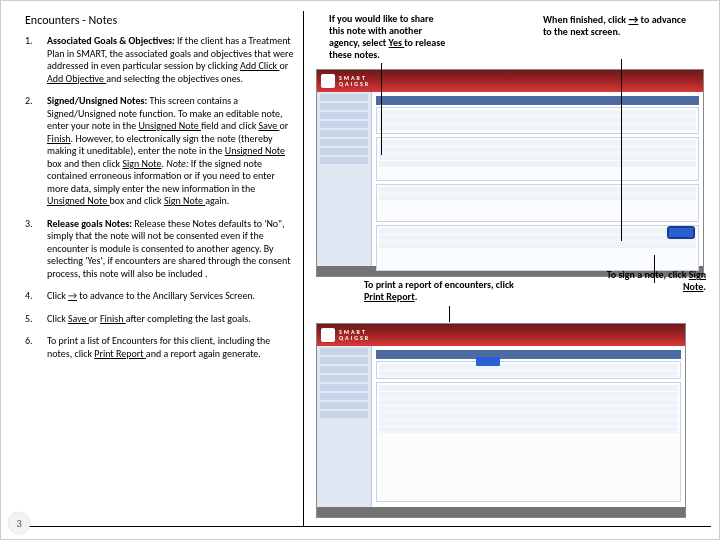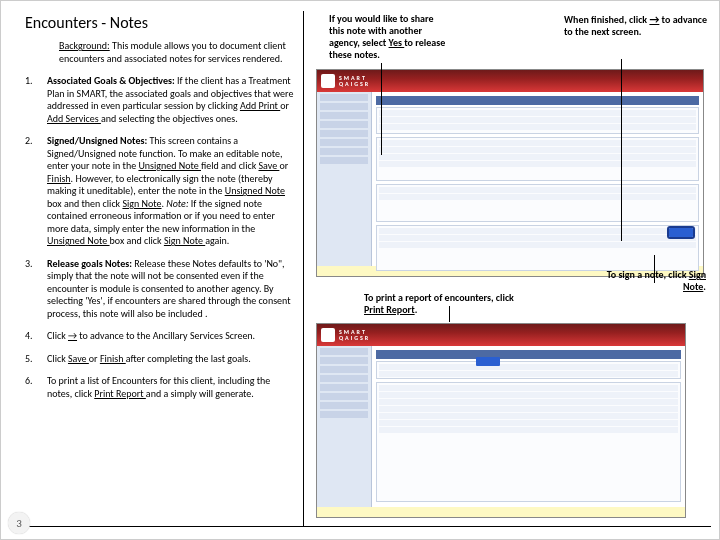--- a/index.html
+++ b/index.html
@@ -23,21 +23,21 @@
     left: 10px; top: 525px;
     width: 700px; height: 0;
     border-top: 1px solid #000;
   }
   .leftcol {
     position: absolute;
     left: 24px; top: 12px;
     width: 270px;
   }
   .title {
-    font-size: 16px;
+    font-size: 12px;
     margin-bottom: 8px;
   }
   .bg {
     margin-left: 34px;
     margin-bottom: 10px;
     line-height: 1.25;
   }
   .numlist { list-style: none; }
   .numlist li {
     display: flex;
@@ -60,29 +60,29 @@
   }
   .callout {
     position: absolute;
     font-weight: bold;
     font-size: 10px;
     line-height: 1.2;
     z-index: 5;
   }
   .callout .arrow-glyph { font-size: 11px; }
   #co1 { left: 320px; top: 12px; width: 120px; margin-left: 8px; }
-  #co2 { left: 563px; top: 12px; width: 145px; }
-  #co3 { left: 363px; top: 291px; width: 170px; }
+  #co2 { left: 542px; top: 12px; width: 145px; }
+  #co3 { left: 363px; top: 278px; width: 170px; }
   #co4 { left: 605px; top: 268px; width: 100px; text-align: right; }
 
   
   .shot {
     position: absolute;
     border: 1px solid #888;
-    background: #fef9c3;
+    background: #737373;
     font-size: 5px;
     color: #445;
     overflow: hidden;
   }
   .shot .hdr {
     height: 22px;
     background: linear-gradient(#6e1a1a, #962020 40%, #d93838);
     color: #fff;
     display:flex; align-items:center; padding:0 4px;
     font-size:6px; font-weight:bold; letter-spacing:0.3px;
@@ -115,29 +115,25 @@
   #shot2 .btn-print { left: 104px; top: 11px; }
 </style>
 </head>
 <body>
 
 <div class="line-v"></div>
 <div class="line-h"></div>
 
 <div class="leftcol">
   <div class="title">Encounters - Notes</div>
-  <div class="bg">
-    <span class="u">Background:</span>
-    <span>This module allows you to document client encounters and associated notes for services rendered.</span>
-  </div>
   <ol class="numlist">
     <li>
       <span class="num">1.</span>
       <span class="txt">
-        <b>Associated Goals &amp; Objectives:</b><span> If the client has a Treatment Plan in SMART,  the associated goals and objectives that were addressed in even particular session by clicking </span><span class="u">Add Print </span><span>or </span><span class="u">Add Services </span><span>and selecting the objectives ones.</span>
+        <b>Associated Goals &amp; Objectives:</b><span> If the client has a Treatment Plan in SMART,  the associated goals and objectives that were addressed in even particular session by clicking </span><span class="u">Add Click </span><span>or </span><span class="u">Add Objective </span><span>and selecting the objectives ones.</span>
       </span>
     </li>
     <li>
       <span class="num">2.</span>
       <span class="txt">
         <b>Signed/Unsigned Notes:</b><span> This screen contains a Signed/Unsigned note function.  To make an editable note, enter your note in the </span><span class="u">Unsigned Note </span><span>field and click </span><span class="u">Save </span><span>or </span><span class="u">Finish</span><span>.  However, to electronically sign the note (thereby making it uneditable), enter the note in the </span><span class="u">Unsigned Note </span><span>box and then click </span><span class="u">Sign Note</span><span>.  </span><i>Note:</i><span> If the signed note contained erroneous information or if you need to enter more data, simply enter the new information in the </span><span class="u">Unsigned Note </span><span>box and click </span><span class="u">Sign Note </span><span>again.</span>
       </span>
     </li>
     <li>
       <span class="num">3.</span>
@@ -153,21 +149,21 @@
     </li>
     <li>
       <span class="num">5.</span>
       <span class="txt">
         <span>Click </span><span class="u">Save </span><span>or </span><span class="u">Finish </span><span>after completing the last goals.</span>
       </span>
     </li>
     <li>
       <span class="num">6.</span>
       <span class="txt">
-        <span>To print a list of Encounters for this client, including the notes, click </span><span class="u">Print Report </span><span>and a simply will generate.</span>
+        <span>To print a list of Encounters for this client, including the notes, click </span><span class="u">Print Report </span><span>and a report again generate.</span>
       </span>
     </li>
   </ol>
 </div>
 
 <div id="co1" class="callout">
   <span>If you would like to share this note with another agency, select </span><span class="u">Yes </span><span>to release these notes.</span>
 </div>
 <div id="co2" class="callout">
   <span>When finished, click </span><span class="u arrow-glyph">→</span><span> to advance to the next screen.</span>

